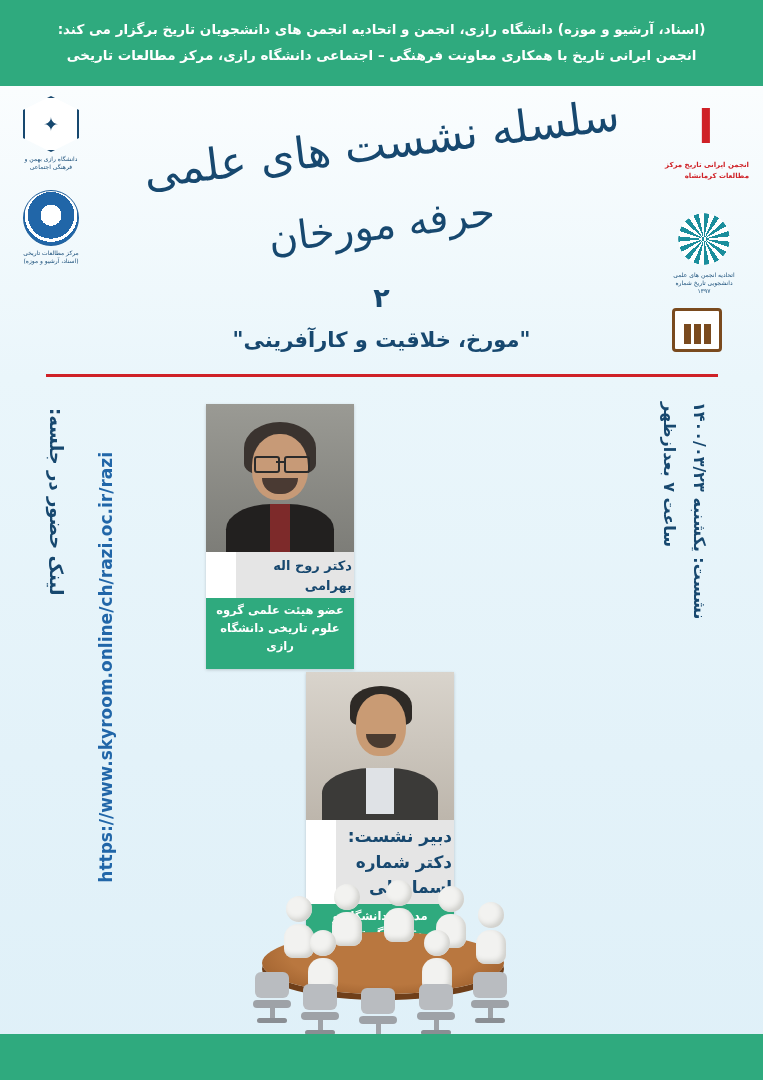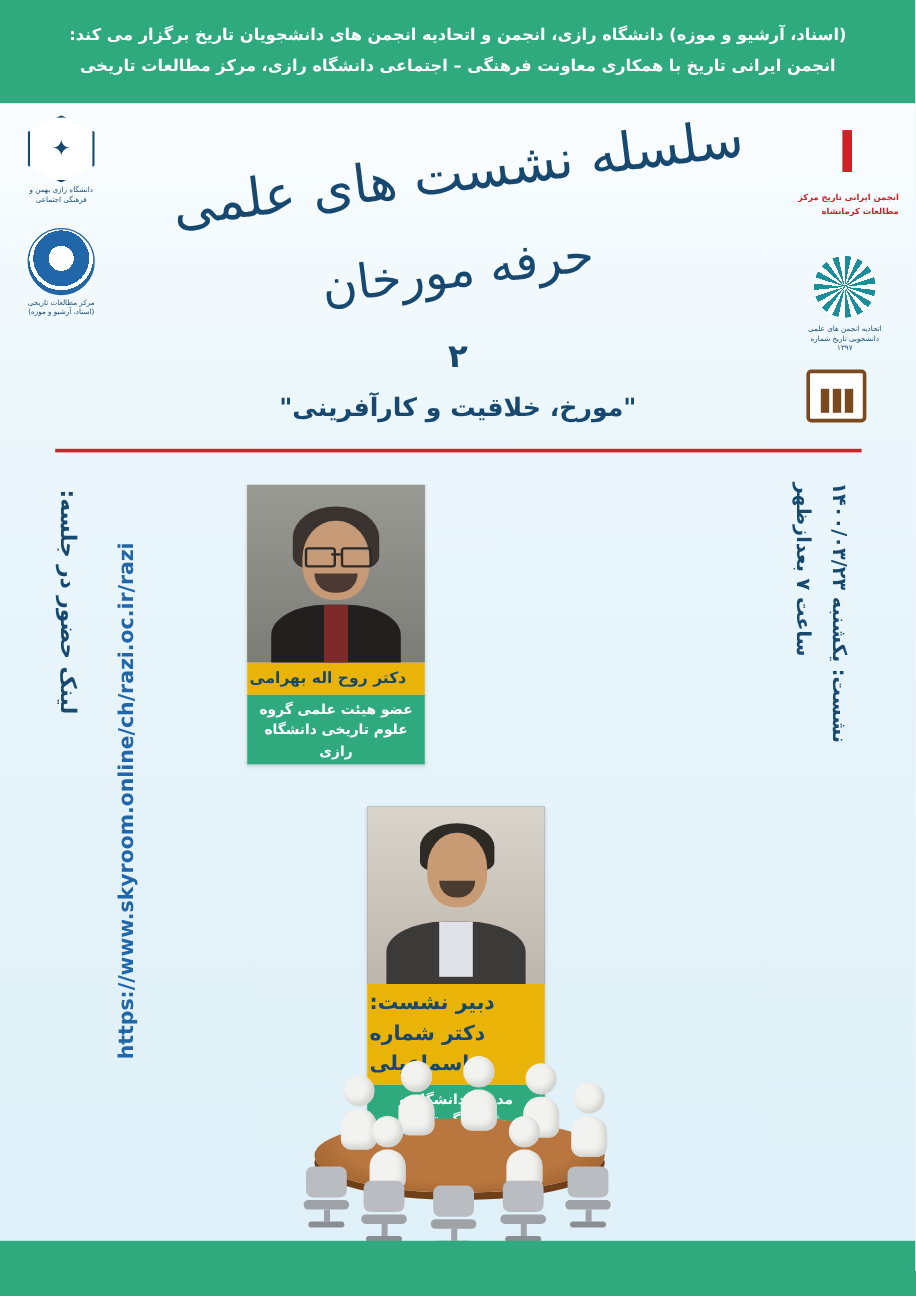--- a/index.html
+++ b/index.html
@@ -125,23 +125,23 @@
     position:absolute;width:148px;
     background:#ffffff;
     box-shadow:0 1px 3px rgba(0,0,0,.18);
   }
   .card .photo{
     width:148px;height:148px;display:block;overflow:hidden;position:relative;
     background:#8a8a86;
   }
   .card .band{
     background:#2faa7e;color:#ffffff;text-align:center;
-    padding:4px 4px 1px;direction:rtl;
-  }
-  .card .nm{font-size:13px;font-weight:bold;line-height:1.5;color:#17486f;background:#eab308;padding:4px 2px 3px;text-align:left;direction:rtl;}
+    padding:4px 4px 14px;direction:rtl;
+  }
+  .card .nm{font-size:13px;font-weight:bold;line-height:1.5;color:#17486f;background:#e5e5e5;padding:4px 2px 3px;text-align:right;direction:rtl;margin-left:30px;}
   .card .role{font-size:11.5px;font-weight:bold;line-height:1.55;}
   .card .sub{font-size:8px;line-height:1.6;margin-top:2px;}
   #card-bahrami{top:404px;left:206px;}
   #card-esmaili{top:404px;left:406px;}
   #card-secretary{top:672px;left:306px;}
   #card-secretary .nm{font-size:17px;}
 
   
   .pf{position:absolute;inset:0;}
   .pf .bg{position:absolute;inset:0;}

